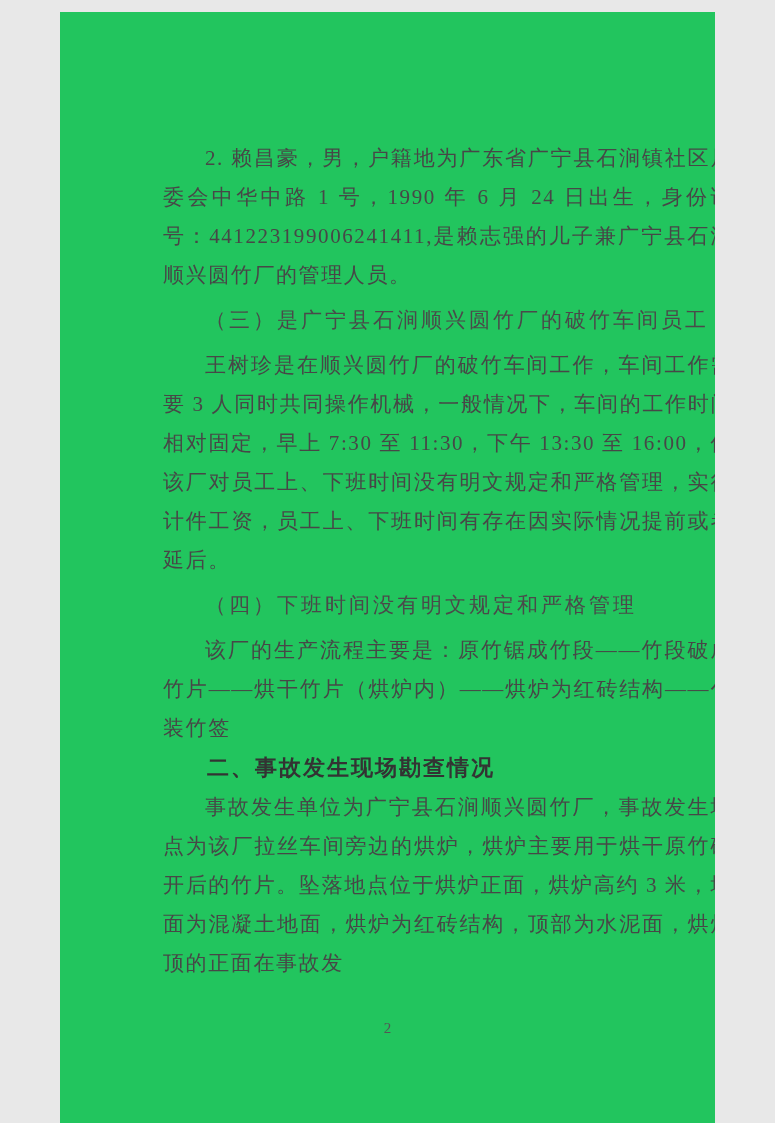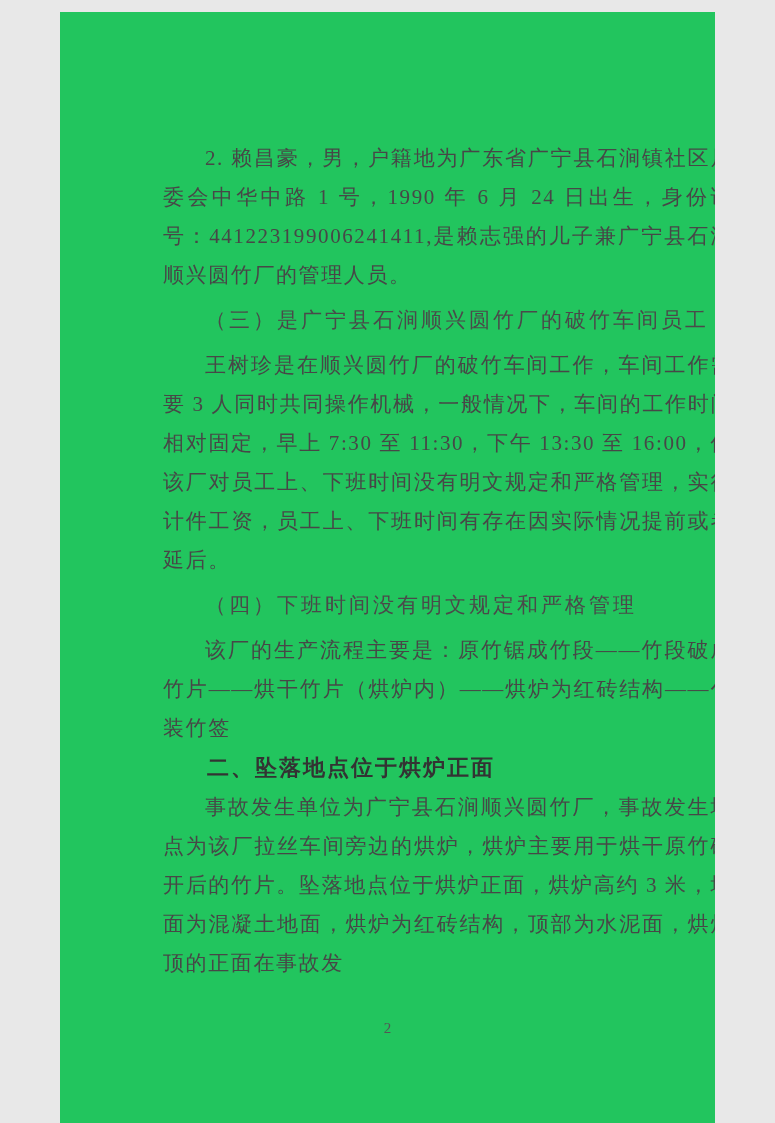--- a/index.html
+++ b/index.html
@@ -66,18 +66,18 @@
 </head>
 <body>
 
 <div class="page">
   <div class="content">
     <p class="para">2. 赖昌豪，男，户籍地为广东省广宁县石涧镇社区居委会中华中路 1 号，1990 年 6 月 24 日出生，身份证号：441223199006241411,是赖志强的儿子兼广宁县石涧顺兴圆竹厂的管理人员。</p>
     <p class="heading-kai">（三）是广宁县石涧顺兴圆竹厂的破竹车间员工</p>
     <p class="para">王树珍是在顺兴圆竹厂的破竹车间工作，车间工作需要 3 人同时共同操作机械，一般情况下，车间的工作时间相对固定，早上 7:30 至 11:30，下午 13:30 至 16:00，但该厂对员工上、下班时间没有明文规定和严格管理，实行计件工资，员工上、下班时间有存在因实际情况提前或者延后。</p>
     <p class="heading-kai">（四）下班时间没有明文规定和严格管理</p>
     <p class="para">该厂的生产流程主要是：原竹锯成竹段——竹段破成竹片——烘干竹片（烘炉内）——烘炉为红砖结构——包装竹签</p>
-    <p class="heading-bold">二、坠落地点位于烘炉正面</p>
+    <p class="heading-bold">二、事故发生现场勘查情况</p>
     <p class="para">事故发生单位为广宁县石涧顺兴圆竹厂，事故发生地点为该厂拉丝车间旁边的烘炉，烘炉主要用于烘干原竹破开后的竹片。坠落地点位于烘炉正面，烘炉高约 3 米，地面为混凝土地面，烘炉为红砖结构，顶部为水泥面，烘炉顶的正面在事故发</p>
   </div>
 
   <div class="page-number">2</div>
 </div>
 
 </body></html>

